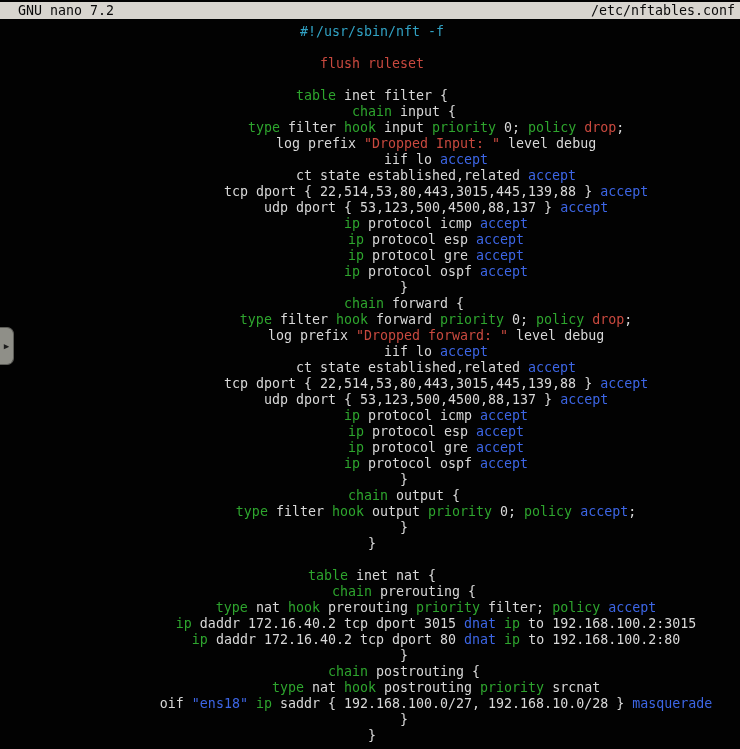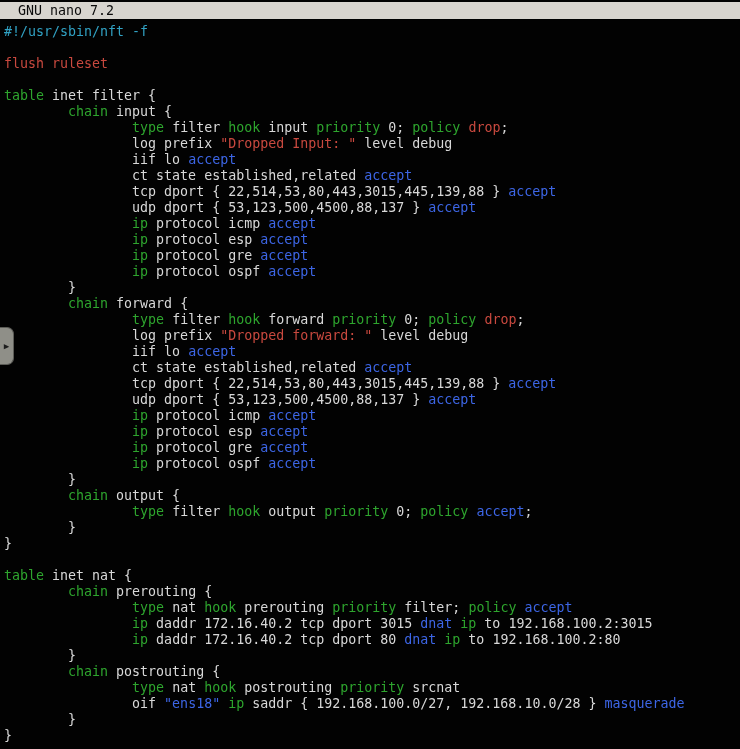--- a/index.html
+++ b/index.html
@@ -11,20 +11,21 @@
     width: 740px;
     height: 749px;
     overflow: hidden;
     font-family: "DejaVu Sans Mono", "Liberation Mono", monospace;
   }
   .terminal {
     position: relative;
     width: 740px;
     height: 749px;
     background: #020202;
+    text-align: center;
   }
   .titlebar {
     position: absolute;
     top: 2px;
     left: 0;
     right: 0;
     height: 17px;
     font-size: 13.3px;
     line-height: 17px;
     display: flex;
@@ -64,20 +65,21 @@
     z-index: 5;
     box-sizing: border-box;
   }
 </style>
 </head>
 <body>
 
 <div class="terminal" style="background: rgb(2, 2, 2);">
   <div class="titlebar" style="background: rgb(216, 213, 207); color: rgb(10, 10, 10);">
     <span class="app">  GNU nano 7.2</span>
+    <span class="file">/etc/nftables.conf</span>
   </div>
 
   <div class="editor" id="editor"><div class="line"><span style="color: rgb(49, 162, 196);">#!/usr/sbin/nft -f</span></div><div class="line">&nbsp;</div><div class="line"><span style="color: rgb(201, 73, 63);">flush ruleset</span></div><div class="line">&nbsp;</div><div class="line"><span style="color: rgb(46, 165, 46);">table</span><span style="color: rgb(216, 216, 216);"> inet filter {</span></div><div class="line"><span style="color: rgb(216, 216, 216);">        </span><span style="color: rgb(46, 165, 46);">chain</span><span style="color: rgb(216, 216, 216);"> input {</span></div><div class="line"><span style="color: rgb(216, 216, 216);">                </span><span style="color: rgb(46, 165, 46);">type</span><span style="color: rgb(216, 216, 216);"> filter </span><span style="color: rgb(46, 165, 46);">hook</span><span style="color: rgb(216, 216, 216);"> input </span><span style="color: rgb(46, 165, 46);">priority</span><span style="color: rgb(216, 216, 216);"> 0; </span><span style="color: rgb(46, 165, 46);">policy</span><span style="color: rgb(216, 216, 216);"> </span><span style="color: rgb(201, 73, 63);">drop</span><span style="color: rgb(216, 216, 216);">;</span></div><div class="line"><span style="color: rgb(216, 216, 216);">                log prefix </span><span style="color: rgb(201, 73, 63);">"Dropped Input: "</span><span style="color: rgb(216, 216, 216);"> level debug</span></div><div class="line"><span style="color: rgb(216, 216, 216);">                iif lo </span><span style="color: rgb(61, 102, 230);">accept</span></div><div class="line"><span style="color: rgb(216, 216, 216);">                ct state established,related </span><span style="color: rgb(61, 102, 230);">accept</span></div><div class="line"><span style="color: rgb(216, 216, 216);">                tcp dport { 22,514,53,80,443,3015,445,139,88 } </span><span style="color: rgb(61, 102, 230);">accept</span></div><div class="line"><span style="color: rgb(216, 216, 216);">                udp dport { 53,123,500,4500,88,137 } </span><span style="color: rgb(61, 102, 230);">accept</span></div><div class="line"><span style="color: rgb(216, 216, 216);">                </span><span style="color: rgb(46, 165, 46);">ip</span><span style="color: rgb(216, 216, 216);"> protocol icmp </span><span style="color: rgb(61, 102, 230);">accept</span></div><div class="line"><span style="color: rgb(216, 216, 216);">                </span><span style="color: rgb(46, 165, 46);">ip</span><span style="color: rgb(216, 216, 216);"> protocol esp </span><span style="color: rgb(61, 102, 230);">accept</span></div><div class="line"><span style="color: rgb(216, 216, 216);">                </span><span style="color: rgb(46, 165, 46);">ip</span><span style="color: rgb(216, 216, 216);"> protocol gre </span><span style="color: rgb(61, 102, 230);">accept</span></div><div class="line"><span style="color: rgb(216, 216, 216);">                </span><span style="color: rgb(46, 165, 46);">ip</span><span style="color: rgb(216, 216, 216);"> protocol ospf </span><span style="color: rgb(61, 102, 230);">accept</span></div><div class="line"><span style="color: rgb(216, 216, 216);">        }</span></div><div class="line"><span style="color: rgb(216, 216, 216);">        </span><span style="color: rgb(46, 165, 46);">chain</span><span style="color: rgb(216, 216, 216);"> forward {</span></div><div class="line"><span style="color: rgb(216, 216, 216);">                </span><span style="color: rgb(46, 165, 46);">type</span><span style="color: rgb(216, 216, 216);"> filter </span><span style="color: rgb(46, 165, 46);">hook</span><span style="color: rgb(216, 216, 216);"> forward </span><span style="color: rgb(46, 165, 46);">priority</span><span style="color: rgb(216, 216, 216);"> 0; </span><span style="color: rgb(46, 165, 46);">policy</span><span style="color: rgb(216, 216, 216);"> </span><span style="color: rgb(201, 73, 63);">drop</span><span style="color: rgb(216, 216, 216);">;</span></div><div class="line"><span style="color: rgb(216, 216, 216);">                log prefix </span><span style="color: rgb(201, 73, 63);">"Dropped forward: "</span><span style="color: rgb(216, 216, 216);"> level debug</span></div><div class="line"><span style="color: rgb(216, 216, 216);">                iif lo </span><span style="color: rgb(61, 102, 230);">accept</span></div><div class="line"><span style="color: rgb(216, 216, 216);">                ct state established,related </span><span style="color: rgb(61, 102, 230);">accept</span></div><div class="line"><span style="color: rgb(216, 216, 216);">                tcp dport { 22,514,53,80,443,3015,445,139,88 } </span><span style="color: rgb(61, 102, 230);">accept</span></div><div class="line"><span style="color: rgb(216, 216, 216);">                udp dport { 53,123,500,4500,88,137 } </span><span style="color: rgb(61, 102, 230);">accept</span></div><div class="line"><span style="color: rgb(216, 216, 216);">                </span><span style="color: rgb(46, 165, 46);">ip</span><span style="color: rgb(216, 216, 216);"> protocol icmp </span><span style="color: rgb(61, 102, 230);">accept</span></div><div class="line"><span style="color: rgb(216, 216, 216);">                </span><span style="color: rgb(46, 165, 46);">ip</span><span style="color: rgb(216, 216, 216);"> protocol esp </span><span style="color: rgb(61, 102, 230);">accept</span></div><div class="line"><span style="color: rgb(216, 216, 216);">                </span><span style="color: rgb(46, 165, 46);">ip</span><span style="color: rgb(216, 216, 216);"> protocol gre </span><span style="color: rgb(61, 102, 230);">accept</span></div><div class="line"><span style="color: rgb(216, 216, 216);">                </span><span style="color: rgb(46, 165, 46);">ip</span><span style="color: rgb(216, 216, 216);"> protocol ospf </span><span style="color: rgb(61, 102, 230);">accept</span></div><div class="line"><span style="color: rgb(216, 216, 216);">        }</span></div><div class="line"><span style="color: rgb(216, 216, 216);">        </span><span style="color: rgb(46, 165, 46);">chain</span><span style="color: rgb(216, 216, 216);"> output {</span></div><div class="line"><span style="color: rgb(216, 216, 216);">                </span><span style="color: rgb(46, 165, 46);">type</span><span style="color: rgb(216, 216, 216);"> filter </span><span style="color: rgb(46, 165, 46);">hook</span><span style="color: rgb(216, 216, 216);"> output </span><span style="color: rgb(46, 165, 46);">priority</span><span style="color: rgb(216, 216, 216);"> 0; </span><span style="color: rgb(46, 165, 46);">policy</span><span style="color: rgb(216, 216, 216);"> </span><span style="color: rgb(61, 102, 230);">accept</span><span style="color: rgb(216, 216, 216);">;</span></div><div class="line"><span style="color: rgb(216, 216, 216);">        }</span></div><div class="line"><span style="color: rgb(216, 216, 216);">}</span></div><div class="line">&nbsp;</div><div class="line"><span style="color: rgb(46, 165, 46);">table</span><span style="color: rgb(216, 216, 216);"> inet nat {</span></div><div class="line"><span style="color: rgb(216, 216, 216);">        </span><span style="color: rgb(46, 165, 46);">chain</span><span style="color: rgb(216, 216, 216);"> prerouting {</span></div><div class="line"><span style="color: rgb(216, 216, 216);">                </span><span style="color: rgb(46, 165, 46);">type</span><span style="color: rgb(216, 216, 216);"> nat </span><span style="color: rgb(46, 165, 46);">hook</span><span style="color: rgb(216, 216, 216);"> prerouting </span><span style="color: rgb(46, 165, 46);">priority</span><span style="color: rgb(216, 216, 216);"> filter; </span><span style="color: rgb(46, 165, 46);">policy</span><span style="color: rgb(216, 216, 216);"> </span><span style="color: rgb(61, 102, 230);">accept</span></div><div class="line"><span style="color: rgb(216, 216, 216);">                </span><span style="color: rgb(46, 165, 46);">ip</span><span style="color: rgb(216, 216, 216);"> daddr 172.16.40.2 tcp dport 3015 </span><span style="color: rgb(61, 102, 230);">dnat</span><span style="color: rgb(216, 216, 216);"> </span><span style="color: rgb(46, 165, 46);">ip</span><span style="color: rgb(216, 216, 216);"> to 192.168.100.2:3015</span></div><div class="line"><span style="color: rgb(216, 216, 216);">                </span><span style="color: rgb(46, 165, 46);">ip</span><span style="color: rgb(216, 216, 216);"> daddr 172.16.40.2 tcp dport 80 </span><span style="color: rgb(61, 102, 230);">dnat</span><span style="color: rgb(216, 216, 216);"> </span><span style="color: rgb(46, 165, 46);">ip</span><span style="color: rgb(216, 216, 216);"> to 192.168.100.2:80</span></div><div class="line"><span style="color: rgb(216, 216, 216);">        }</span></div><div class="line"><span style="color: rgb(216, 216, 216);">        </span><span style="color: rgb(46, 165, 46);">chain</span><span style="color: rgb(216, 216, 216);"> postrouting {</span></div><div class="line"><span style="color: rgb(216, 216, 216);">                </span><span style="color: rgb(46, 165, 46);">type</span><span style="color: rgb(216, 216, 216);"> nat </span><span style="color: rgb(46, 165, 46);">hook</span><span style="color: rgb(216, 216, 216);"> postrouting </span><span style="color: rgb(46, 165, 46);">priority</span><span style="color: rgb(216, 216, 216);"> srcnat</span></div><div class="line"><span style="color: rgb(216, 216, 216);">                oif </span><span style="color: rgb(61, 102, 230);">"ens18"</span><span style="color: rgb(216, 216, 216);"> </span><span style="color: rgb(46, 165, 46);">ip</span><span style="color: rgb(216, 216, 216);"> saddr { 192.168.100.0/27, 192.168.10.0/28 } </span><span style="color: rgb(61, 102, 230);">masquerade</span></div><div class="line"><span style="color: rgb(216, 216, 216);">        }</span></div><div class="line"><span style="color: rgb(216, 216, 216);">}</span></div></div>
 
   <div class="side-toggle">
     <span>▶</span>
   </div>
 </div>
 
 </body></html>

